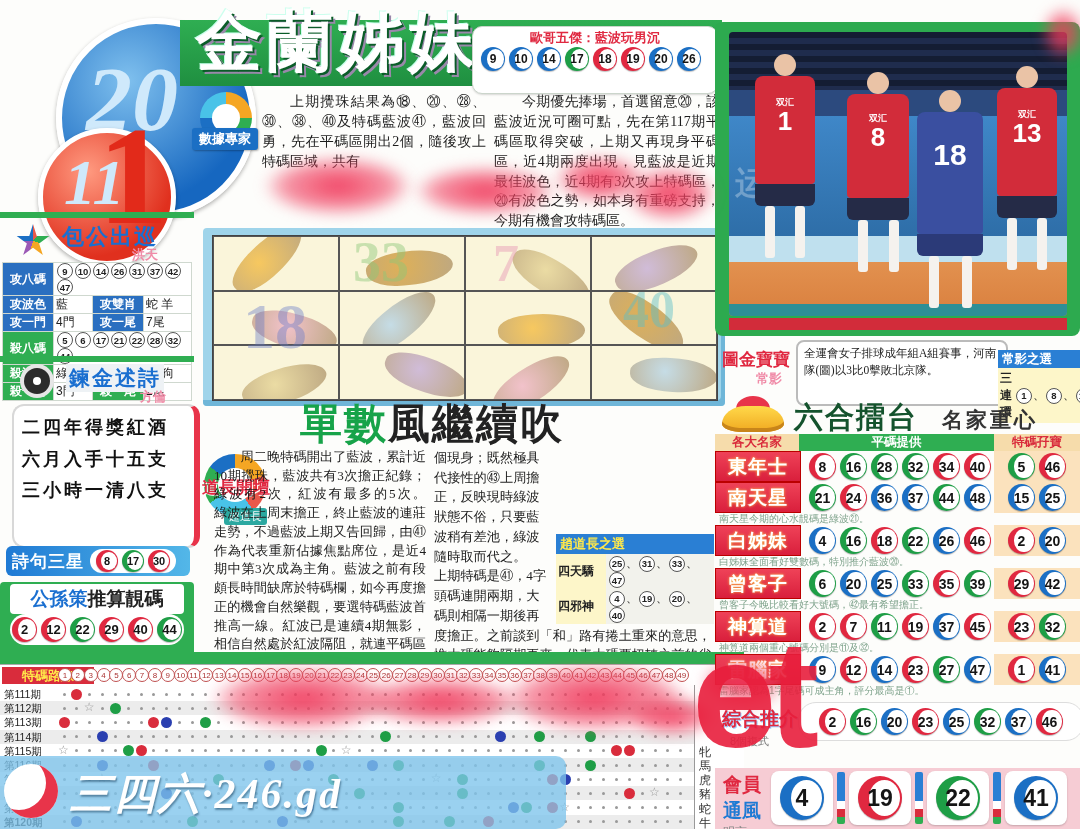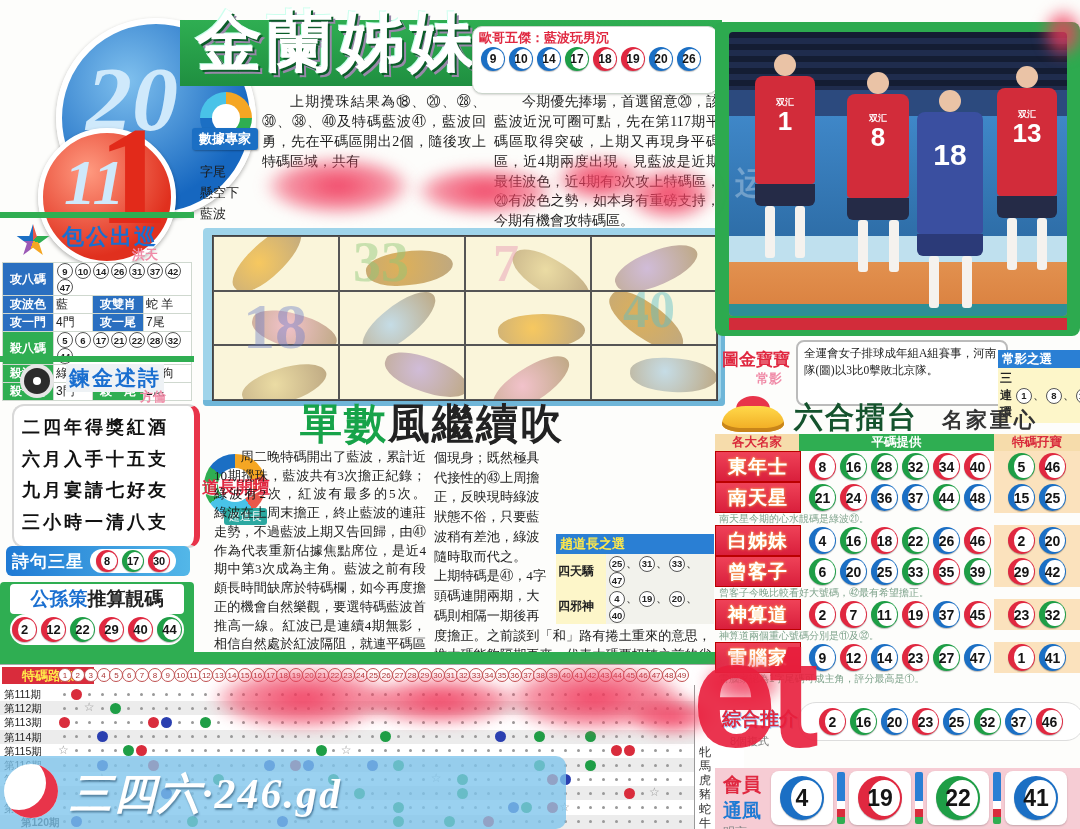--- a/index.html
+++ b/index.html
@@ -12,21 +12,21 @@
   .ball i{position:absolute;inset:9% 5% 9% 24%;background:#fff;border-radius:50%;}
   .ball b{position:relative;z-index:1;font-style:normal;color:#151515;font-family:"Liberation Sans",sans-serif;}
   .circ{display:inline-flex;width:14px;height:14px;border:1px solid #555;border-radius:50%;
         align-items:center;justify-content:center;font-size:9.5px;font-weight:bold;background:#fff;
         color:#222;margin:0 1px;flex:none;}
   
   .green-bar{background:linear-gradient(#2fae52,#1f8f40);}
   .mast-title{font-weight:900;color:#fff;letter-spacing:5px;
       text-shadow:2px 2px 0 #0a5c28,4px 4px 0 #98a,-1px -1px 0 #cfe;}
   .ballbox{background:#fff;border:1px solid #cbd5cb;border-radius:10px;box-shadow:0 1px 2px rgba(0,0,0,.15);}
-  .ballbox .lbl{color:#e02840;font-weight:bold;font-size:13px;white-space:nowrap;overflow:hidden;}
+  .ballbox .lbl{color:#e02840;font-weight:bold;font-size:13px;white-space:nowrap;overflow:hidden;text-align:center;}
   
   .serif{font-family:"Liberation Serif",serif;}
   .artcol{font-family:"Liberation Serif",serif;font-size:13.2px;line-height:1.42;text-align:justify;color:#1c1c1c;}
   .sec-title{color:#1a6fd0;font-weight:900;}
   .author{color:#f08ca8;font-weight:bold;}
   
   .bg-table{font-size:12px;width:190px;border-collapse:collapse;}
   .bg-table td{border:1px solid #cfd8cf;padding:0 2px;height:17px;background:#fff;}
   .bg-lblA{background:#2a6fc0!important;color:#fff;font-weight:bold;text-align:center;width:46px;}
   .bg-lblK{background:#2fae52!important;color:#fff;font-weight:bold;text-align:center;width:46px;}
@@ -130,25 +130,20 @@
 
   <div class="abs" style="left:192px;top:92px;width:66px;height:70px;">
     <div class="abs" style="left:8px;top:0;width:52px;height:52px;border-radius:50%;
       background:conic-gradient(#f5a623 0 25%,#2fae52 25% 50%,#1b6fc4 50% 75%,#49c3e8 75% 100%);"></div>
     <div class="abs" style="left:20px;top:12px;width:28px;height:28px;border-radius:50%;background:#fff;"></div>
     <div class="abs" style="left:0;top:36px;width:66px;background:#1b6fc4;color:#fff;font-weight:900;font-size:13px;
                 text-align:center;border-radius:3px;padding:2px 0;box-shadow:1px 1px 2px rgba(0,0,0,.3);">數據專家</div>
   </div>
   <div class="abs artcol" style="left:262px;top:92px;width:224px;height:120px;overflow:hidden;font-size:14px;text-indent:2em;">上期攪珠結果為⑱、⑳、㉘、㉚、㊳、㊵及特碼藍波㊶，藍波回勇，先在平碼區開出2個，隨後攻上特碼區域，共有</div>
   <div class="abs artcol" style="left:494px;top:92px;width:226px;height:138px;overflow:hidden;font-size:14px;text-indent:2em;">今期優先捧場，首選留意⑳，該藍波近況可圈可點，先在第117期平碼區取得突破，上期又再現身平碼區，近4期兩度出現，見藍波是近期最佳波色，近4期有3次攻上特碼區，⑳有波色之勢，如本身有重磅支持，今期有機會攻特碼區。</div>
-  <div class="abs artcol" style="left:200px;top:162px;width:58px;font-size:13px;line-height:1.6;">
-    <div>字尾</div>
-    <div>懸空下</div>
-    <div>藍波</div>
-  </div>
 
   <div class="abs" style="left:203px;top:228px;width:504px;height:164px;background:#9fd4ea;border-radius:4px;
               box-shadow:inset -4px -6px 0 #6fb6d8;padding:7px 9px;">
     <div id="collage-grid" style="display:grid;grid-template-columns:repeat(4,1fr);grid-template-rows:repeat(3,1fr);
          width:100%;height:100%;border:1px solid #444;background:#faf5da;position:relative;overflow:hidden;">
         <div style="border: 1px solid rgb(85, 85, 85); position: relative; overflow: hidden; background: rgb(250, 245, 218);">
           <div style="position: absolute; left: 8%; top: 10%; width: 70%; height: 65%; border-radius: 45% 60% 50% 55%; background: radial-gradient(circle at 40% 40%, rgb(246, 192, 74), rgba(120, 80, 30, 0.55)); transform: rotate(-45deg); opacity: 0.85;"></div>
         </div>
         <div style="border: 1px solid rgb(85, 85, 85); position: relative; overflow: hidden; background: rgb(250, 245, 218);">
           <div style="position: absolute; left: 21%; top: 27%; width: 70%; height: 65%; border-radius: 45% 60% 50% 55%; background: radial-gradient(circle at 40% 40%, rgb(217, 164, 65), rgba(120, 80, 30, 0.55)); transform: rotate(-8deg); opacity: 0.85;"></div>
@@ -273,21 +268,20 @@
   <div class="abs" style="left:0;top:356px;width:194px;height:6px;background:#2fae52;"></div>
   <div class="abs" style="left:24px;top:368px;width:26px;height:26px;border-radius:50%;background:#2b2b2b;
               box-shadow:0 0 0 4px #e6e6e6;"></div>
   <div class="abs" style="left:33px;top:377px;width:8px;height:8px;border-radius:50%;background:#fff;"></div>
   <div class="abs sec-title" style="left:66px;top:364px;font-size:21px;letter-spacing:2px;background:#eef2f5;padding:0 3px;">鍊金述詩</div>
   <div class="abs author" style="left:140px;top:388px;font-size:13px;">方倫</div>
   <div class="abs" style="left:12px;top:404px;width:164px;height:128px;background:#fff;border:2px solid #d8d8d8;
               border-right:6px solid #e8344a;border-radius:12px;padding:6px 8px;">
     <div class="poem">二四年得獎紅酒</div>
     <div class="poem">六月入手十五支</div>
-    <div class="poem">九月宴請七好友</div>
     <div class="poem">三小時一清八支</div>
   </div>
   <div class="abs bluebar" style="left:6px;top:546px;width:184px;height:30px;border-radius:6px;display:flex;align-items:center;">
     <span style="font-size:17px;padding:0 6px;letter-spacing:1px;">詩句三星</span>
     <span style="display:flex;background:#fff;border-radius:14px;padding:1px 4px;">
         <span class="ball" style="width: 22px; height: 22px; background: rgb(224, 40, 64);">
           <i></i>
           <b style="font-size: 11px;">8</b>
         </span>
         <span class="ball" style="width: 22px; height: 22px; background: rgb(30, 158, 70);">
@@ -839,21 +833,21 @@
       <span style="position: absolute; left: 576.5px; top: 141.1px; width: 3px; height: 3px; border-radius: 50%; background: rgb(153, 153, 153);"></span>
       <span style="position: absolute; left: 589.35px; top: 141.1px; width: 3px; height: 3px; border-radius: 50%; background: rgb(153, 153, 153);"></span>
       <span style="position: absolute; left: 602.2px; top: 141.1px; width: 3px; height: 3px; border-radius: 50%; background: rgb(153, 153, 153);"></span>
       <span style="position: absolute; left: 615.05px; top: 141.1px; width: 3px; height: 3px; border-radius: 50%; background: rgb(153, 153, 153);"></span>
       <span style="position: absolute; left: 627.9px; top: 141.1px; width: 3px; height: 3px; border-radius: 50%; background: rgb(153, 153, 153);"></span>
       <span style="position: absolute; left: 640.75px; top: 141.1px; width: 3px; height: 3px; border-radius: 50%; background: rgb(153, 153, 153);"></span>
       <span style="position: absolute; left: 653.6px; top: 141.1px; width: 3px; height: 3px; border-radius: 50%; background: rgb(153, 153, 153);"></span>
       <span style="position: absolute; left: 666.45px; top: 141.1px; width: 3px; height: 3px; border-radius: 50%; background: rgb(153, 153, 153);"></span>
       <span style="position: absolute; left: 679.3px; top: 141.1px; width: 3px; height: 3px; border-radius: 50%; background: rgb(153, 153, 153);"></span>
       <div style="position: absolute; left: 0px; top: 149.8px; width: 694px; height: 14px; background: rgb(236, 236, 236);"></div>
-      <span class="ch-row-label" style="position: absolute; left: 21px; top: 150.8px; font-weight: bold;">第120期</span>
+      <span class="ch-row-label" style="position: absolute; left: 4px; top: 150.8px; font-weight: bold;">第120期</span>
       <span style="position: absolute; left: 62.5px; top: 155.3px; width: 3px; height: 3px; border-radius: 50%; background: rgb(153, 153, 153);"></span>
       <span style="position: absolute; left: 71.35px; top: 151.3px; width: 11px; height: 11px; border-radius: 50%; background: rgb(42, 63, 176);"></span>
       <span style="position: absolute; left: 88.2px; top: 155.3px; width: 3px; height: 3px; border-radius: 50%; background: rgb(153, 153, 153);"></span>
       <span style="position: absolute; left: 101.05px; top: 155.3px; width: 3px; height: 3px; border-radius: 50%; background: rgb(153, 153, 153);"></span>
       <span style="position: absolute; left: 113.9px; top: 155.3px; width: 3px; height: 3px; border-radius: 50%; background: rgb(153, 153, 153);"></span>
       <span style="position: absolute; left: 126.75px; top: 155.3px; width: 3px; height: 3px; border-radius: 50%; background: rgb(153, 153, 153);"></span>
       <span style="position: absolute; left: 139.6px; top: 155.3px; width: 3px; height: 3px; border-radius: 50%; background: rgb(153, 153, 153);"></span>
       <span style="position: absolute; left: 152.45px; top: 155.3px; width: 3px; height: 3px; border-radius: 50%; background: rgb(153, 153, 153);"></span>
       <span style="position: absolute; left: 165.3px; top: 155.3px; width: 3px; height: 3px; border-radius: 50%; background: rgb(153, 153, 153);"></span>
       <span style="position: absolute; left: 178.15px; top: 155.3px; width: 3px; height: 3px; border-radius: 50%; background: rgb(153, 153, 153);"></span>
@@ -1114,20 +1108,21 @@
             <span class="ball" style="width: 27px; height: 27px; background: rgb(224, 40, 64);">
               <i></i>
               <b style="font-size: 14px;">2</b>
             </span>
             <span class="ball" style="width: 27px; height: 27px; background: rgb(27, 111, 196);">
               <i></i>
               <b style="font-size: 14px;">20</b>
             </span>
           </div>
         </div>
+        <div class="lt-note">白姊妹全面看好雙數碼，特別推介藍波⑳。</div>
         <div class="lt-row">
           <div class="lt-name">曾客子</div>
           <div class="lt-nums">
             <span class="ball" style="width: 27px; height: 27px; background: rgb(30, 158, 70);">
               <i></i>
               <b style="font-size: 14px;">6</b>
             </span>
             <span class="ball" style="width: 27px; height: 27px; background: rgb(27, 111, 196);">
               <i></i>
               <b style="font-size: 14px;">20</b>

